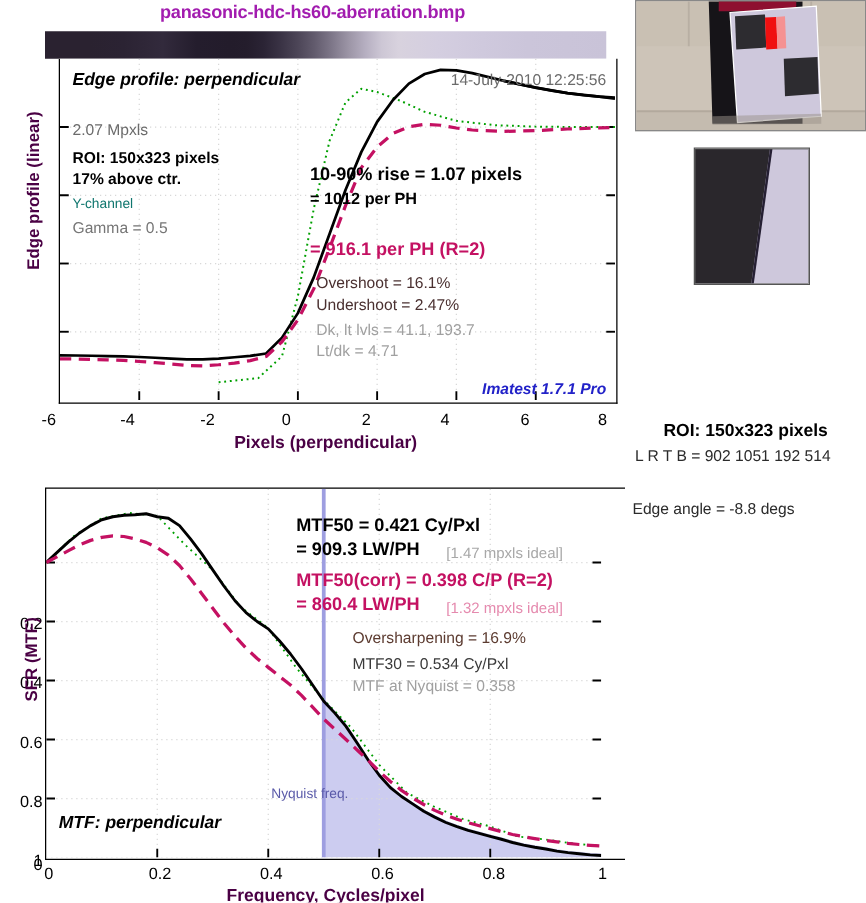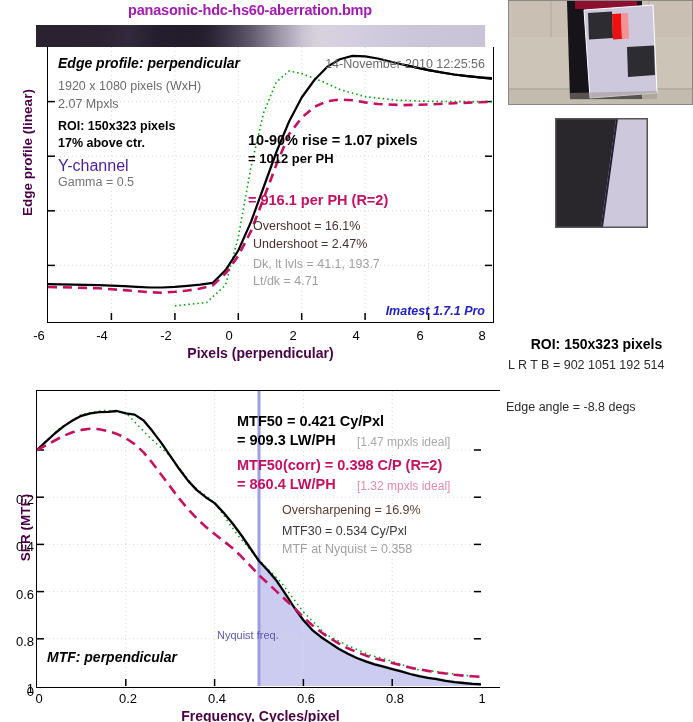--- a/index.html
+++ b/index.html
@@ -47,21 +47,21 @@
   }
   #edge-plot svg{display:block;}
 
   .ep-text{position:absolute;white-space:nowrap;}
   #ep-heading{left:10px;top:8px;font-size:14px;font-weight:bold;font-style:italic;color:#000;}
   #ep-date{right:8px;top:10px;font-size:12.5px;color:#6b6b6b;}
   #ep-dims{left:10px;top:32px;font-size:12.5px;color:#6b6b6b;}
   #ep-mpx{left:10px;top:50px;font-size:12.5px;color:#6b6b6b;}
   #ep-roi{left:10px;top:72px;font-size:12.5px;font-weight:bold;color:#000;}
   #ep-roi2{left:10px;top:89px;font-size:12.5px;font-weight:bold;color:#000;}
-  #ep-chan{left:10px;top:110px;font-size:16px;color:#4c1d95;}
+  #ep-chan{left:10px;top:110px;font-size:11px;color:#0f766e;}
   #ep-gamma{left:10px;top:128px;font-size:12.5px;color:#767676;}
 
   #ep-rise{left:200px;top:85px;font-size:14.5px;font-weight:bold;color:#000;}
   #ep-rise2{left:200px;top:104px;font-size:13px;font-weight:bold;color:#000;}
   #ep-risec{left:200px;top:126px;font-size:14.5px;font-weight:bold;color:#c41162;}
   #ep-risec2{left:200px;top:145px;font-size:14.5px;font-weight:bold;color:#c41162;}
   #ep-over{left:205px;top:172px;font-size:12.5px;color:#4a3030;}
   #ep-under{left:205px;top:190px;font-size:12.5px;color:#4a3030;}
   #ep-dk{left:205px;top:210px;font-size:12.5px;color:#a0a0a0;}
   #ep-ltdk{left:205px;top:227px;font-size:12.5px;color:#a0a0a0;}
@@ -169,22 +169,21 @@
       <polyline fill="none" stroke="#00a000" stroke-width="1.6" stroke-dasharray="1.5,3" points="126.9,258.8 158.6,255.5 177.6,238.0 190.3,190.0 203.0,120.1 215.7,65.5 228.4,34.9 241.1,24.0 253.7,26.6 272.8,33.8 291.8,42.5 317.1,49.7 348.8,53.2 380.6,54.3 412.3,54.6 444,54.6"></polyline>
 
       <polyline fill="none" stroke="#000000" stroke-width="2.2" stroke-linejoin="round" points="0,237.2 12.7,237.4 25.4,237.6 38.0,237.9 50.7,238.1 63.4,238.6 76.1,239.2 88.8,239.9 101.5,240.5 114.2,240.5 126.9,239.9 139.6,238.8 152.2,237.7 164.9,235.8 177.6,223.1 190.3,203.5 203.0,174.9 215.7,140.0 228.4,105.0 241.1,74.5 253.7,50.5 266.4,33.0 279.1,19.9 291.8,12.2 304.5,8.9 317.1,9.3 329.8,11.5 355.2,17.7 380.6,23.1 406.0,27.5 431.4,30.3 444,32.0"></polyline>
 
       <polyline fill="none" stroke="#000000" stroke-width="2.2" points="355.2,17.7 368,20.5 380.6,23.1 393.3,25.5 406,27.5 418.7,29.1 431.4,30.3 444,31.2"></polyline>
 
       <polyline fill="none" stroke="#c41162" stroke-width="2.6" stroke-dasharray="9,6" stroke-linejoin="round" points="0,240.0 12.7,240.2 25.4,240.6 38.0,240.9 50.7,241.3 63.4,242.2 76.1,243.1 88.8,244.2 101.5,245.3 114.2,245.7 126.9,244.8 139.6,243.5 152.2,241.5 164.9,238.2 177.6,226.4 190.3,208.9 203.0,184.1 215.7,151.4 228.4,117.6 241.1,87.1 253.7,70.7 266.4,59.8 279.1,54.3 291.8,52.5 304.5,53.2 317.1,55.4 329.8,57.0 355.2,58.1 380.6,57.5 406.0,56.2 431.4,55.3 444,54.9"></polyline>
     </svg>
 
     <div class="ep-text" id="ep-heading">Edge profile: perpendicular</div>
-    <div class="ep-text" id="ep-date">14-November-2010 12:25:56</div>
-    <div class="ep-text" id="ep-dims">1920 x 1080 pixels (WxH)</div>
+    <div class="ep-text" id="ep-date">14-July-2010 12:25:56</div>
     <div class="ep-text" id="ep-mpx">2.07 Mpxls</div>
     <div class="ep-text" id="ep-roi">ROI: 150x323 pixels</div>
     <div class="ep-text" id="ep-roi2">17% above ctr.</div>
     <div class="ep-text" id="ep-chan">Y-channel</div>
     <div class="ep-text" id="ep-gamma">Gamma = 0.5</div>
     <div class="ep-text" id="ep-rise">10-90% rise = 1.07 pixels</div>
     <div class="ep-text" id="ep-rise2">= 1012 per PH</div>
     <div class="ep-text" id="ep-risec2">= 916.1 per PH  (R=2)</div>
     <div class="ep-text" id="ep-over">Overshoot = 16.1%</div>
     <div class="ep-text" id="ep-under">Undershoot = 2.47%</div>

